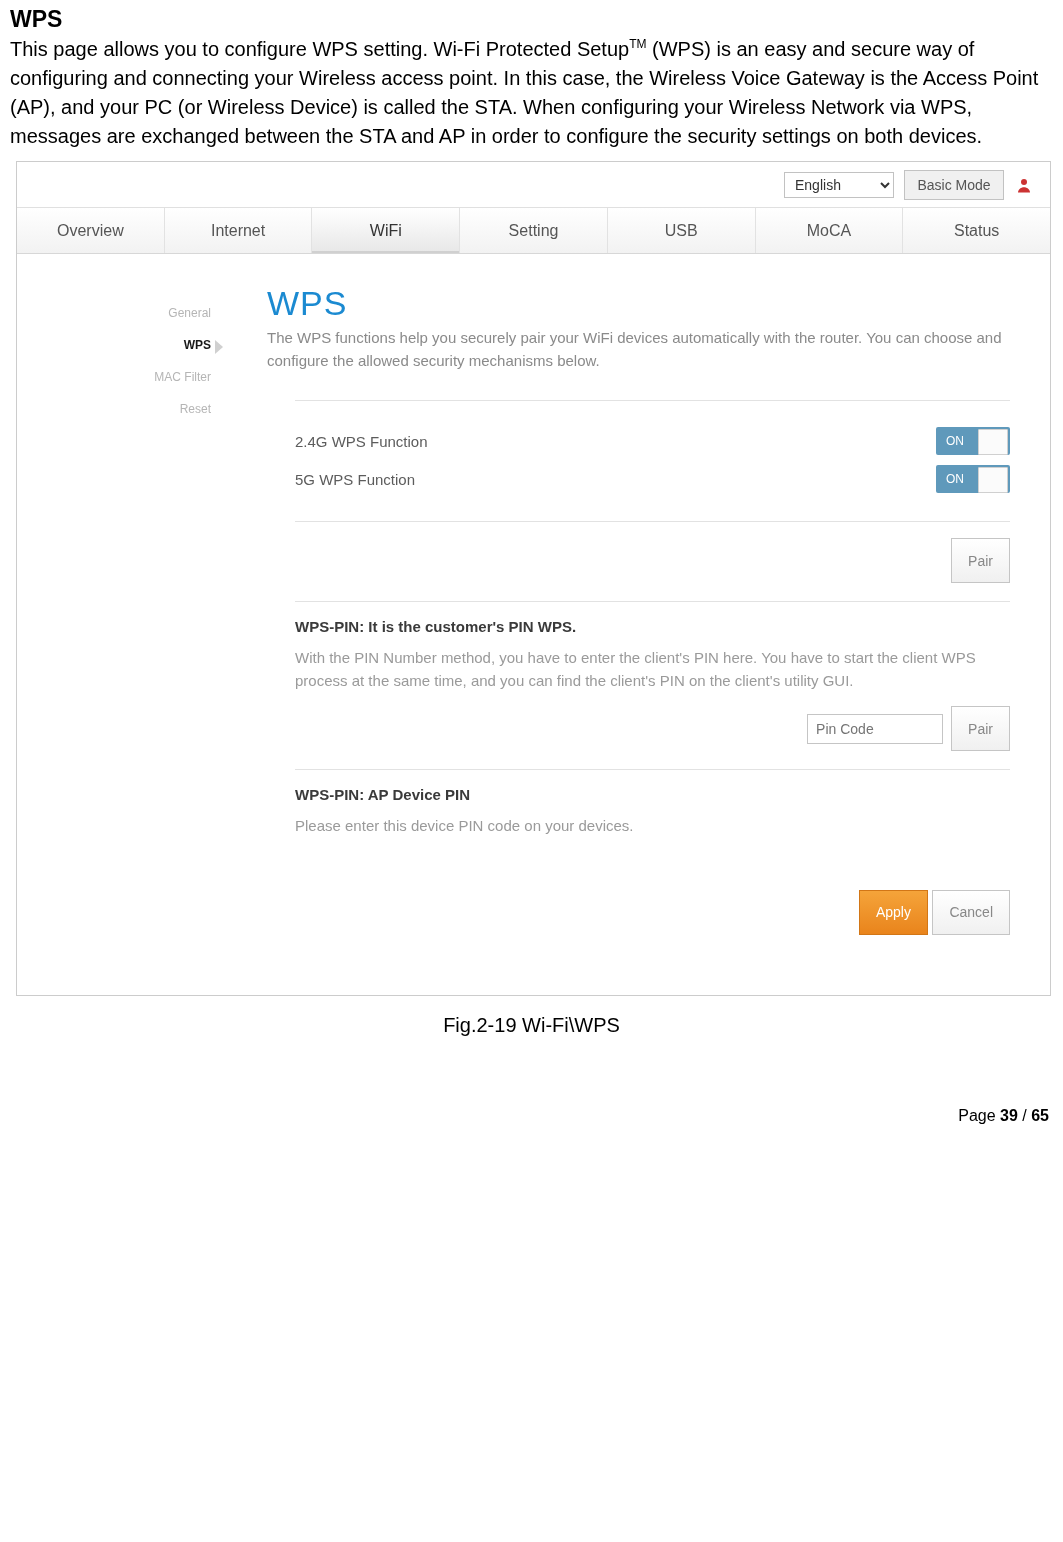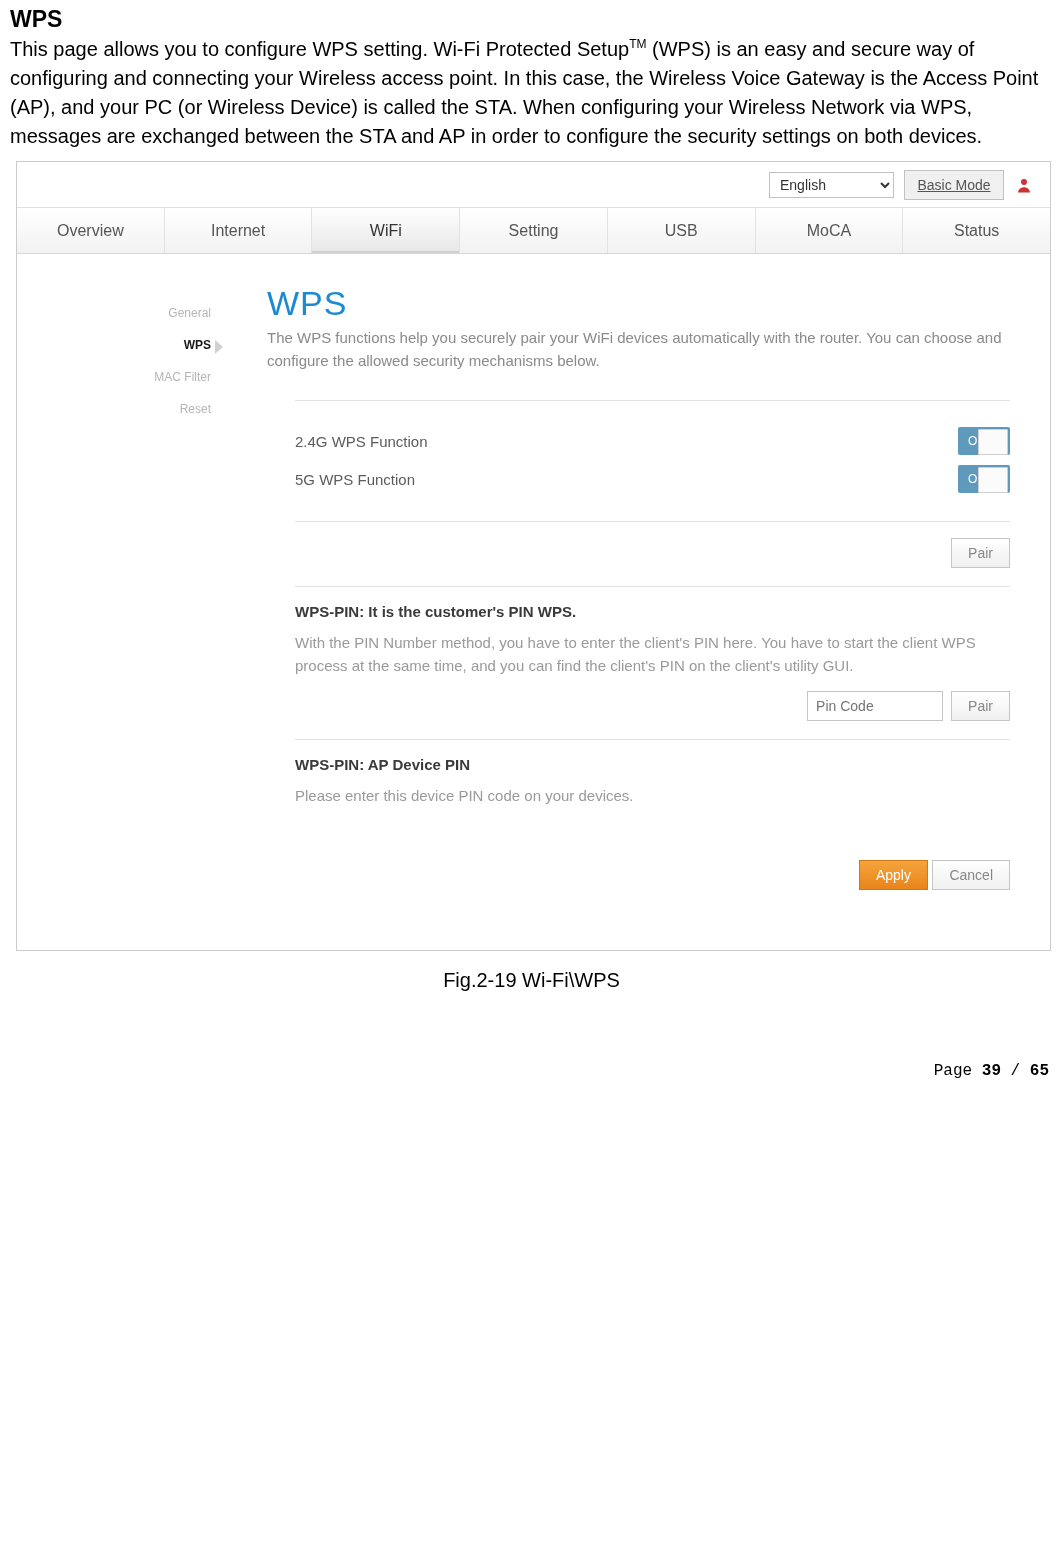--- a/index.html
+++ b/index.html
@@ -36,32 +36,31 @@
     gap: 10px;
     padding: 0 16px;
     border-bottom: 1px solid #e0e0e0;
   }
   .lang-select {
     font-size: 14px;
     color: #333;
     border: 1px solid #c2c2c2;
     background: #fff;
     height: 26px;
-    width: 125px;
+    width: 110px;
     padding: 0 6px;
   }
   .basic-mode-btn {
     font-size: 14px;
     color: #555;
     border: 1px solid #c2c2c2;
     background: #f0f0f0;
     height: 30px;
     width: 100px;
     cursor: pointer;
-    text-decoration: underline;
   }
   .top-icon {
     width: 20px; height: 20px;
     display: flex; align-items: center; justify-content: center;
   }
   .navbar {
     display: flex;
     height: 46px;
     border-bottom: 1px solid #d7d7d7;
     background: #fafafa;
@@ -140,21 +139,21 @@
   }
   .row {
     display: flex;
     align-items: center;
     justify-content: space-between;
     font-size: 15px;
     color: #5c5c5c;
     margin: 10px 0;
   }
   .toggle {
-    width: 52px; height: 28px;
+    width: 74px; height: 28px;
     background: #5f99bb;
     border-radius: 2px;
     position: relative;
     display: flex;
     align-items: center;
     color: #fff;
     font-size: 12px;
     padding-left: 10px;
     cursor: pointer;
   }
@@ -177,21 +176,21 @@
     font-size: 15px;
     color: #9a9a9a;
     line-height: 1.5;
     margin-bottom: 14px;
   }
   .btn {
     border: 1px solid #c5c5c5;
     background: linear-gradient(#fff,#f0f0f0);
     color: #888;
     font-size: 14px;
-    height: 30px;
+    height: 45px;
     padding: 0 16px;
     cursor: pointer;
   }
   .btn.primary {
     background: linear-gradient(#f5a43a,#e9841c);
     border: 1px solid #d27616;
     color: #fff;
   }
   .right-actions {
     display: flex;
@@ -226,21 +225,20 @@
     font-size: 20px;
     text-align: center;
     margin-top: 18px;
     margin-bottom: 60px;
   }
   .page-footer {
     text-align: right;
     font-size: 16px;
     padding-right: 14px;
     padding-bottom: 8px;
-    font-family: Liberation Mono, monospace;
   }
   .page-footer b { font-weight: bold; }
 </style>
 </head>
 <body>
 
 <div class="doc-wrap">
   <div class="doc-title">WPS</div>
   <p class="doc-para">
     <span>This page allows you to configure WPS setting. Wi-Fi Protected Setup</span><sup>TM</sup><span> (WPS) is an easy and secure  way of configuring and connecting your Wireless access point. In this case, the Wireless Voice Gateway  is the Access Point (AP), and your PC (or Wireless Device) is called the STA. When configuring your  Wireless Network via WPS, messages are exchanged between the STA and AP in order to configure the  security settings on both devices.</span>

